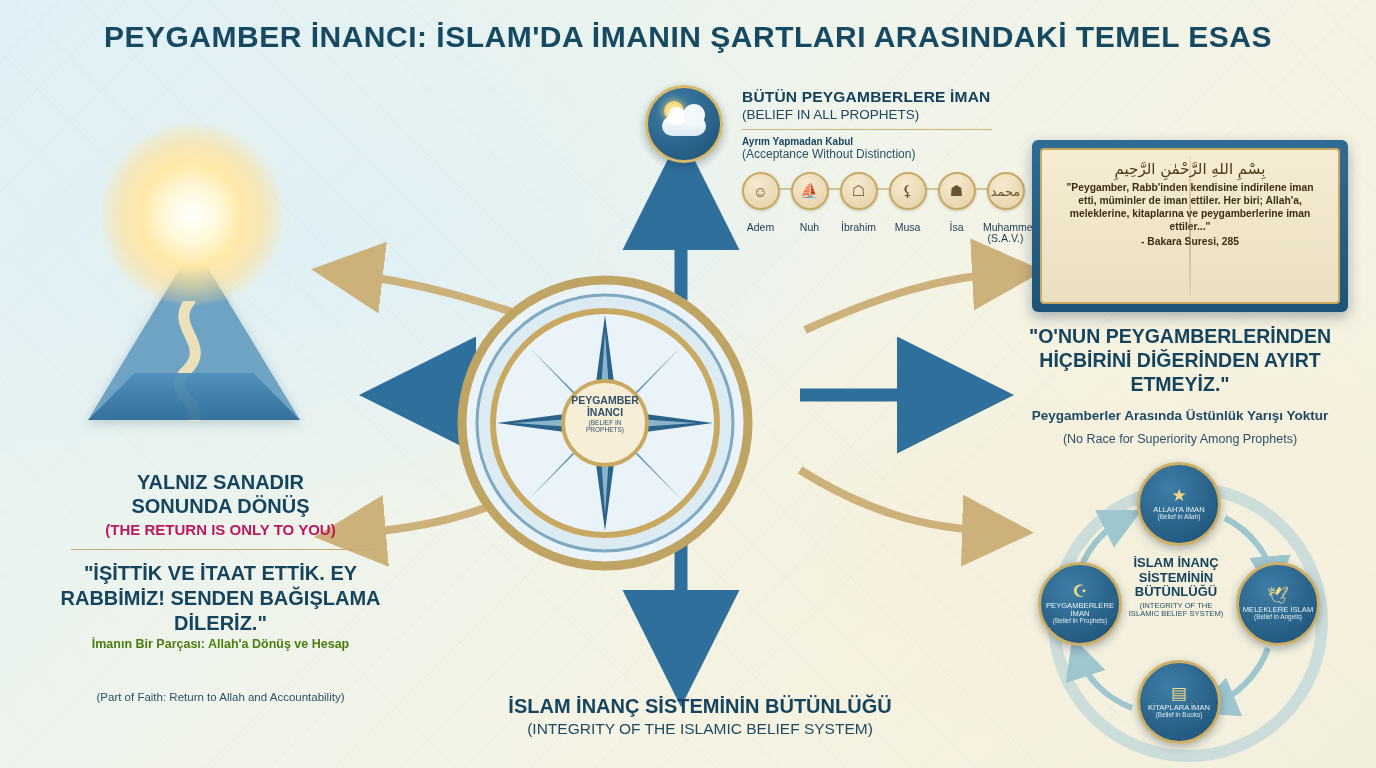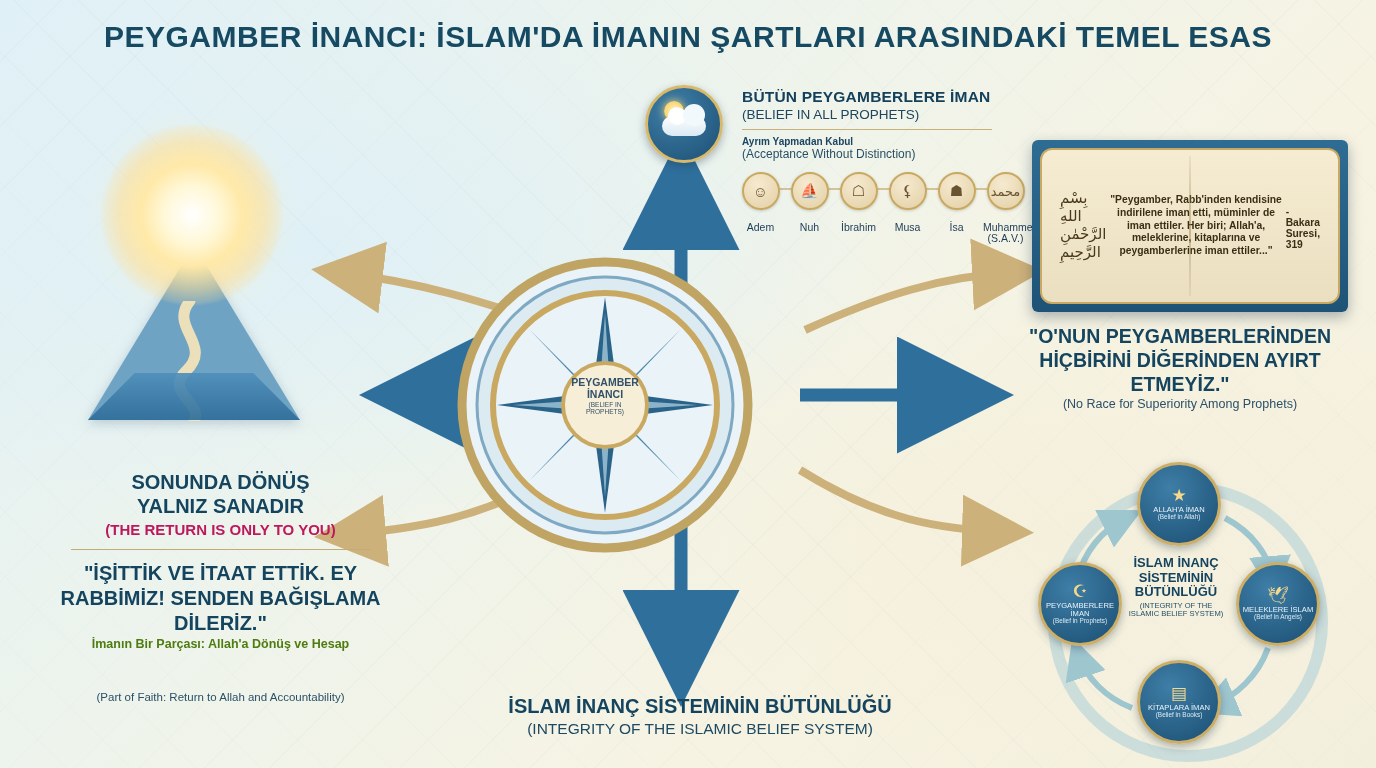--- a/index.html
+++ b/index.html
@@ -49,21 +49,21 @@
     position:absolute;left:96px;top:196px;width:70px;height:120px;
   }
   .water{
     position:absolute;left:28px;top:268px;width:212px;height:47px;
     background:linear-gradient(180deg,#4f8fbb,#2f6d99);
     clip-path:polygon(22% 0, 78% 0, 100% 100%, 0% 100%);
     opacity:.92;
   }
 
   
-  .compass-wrap{position:absolute;left:455px;top:255px;width:300px;height:300px;}
+  .compass-wrap{position:absolute;left:455px;top:273px;width:300px;height:300px;}
 
   
   .arrows{position:absolute;inset:0;pointer-events:none;}
 
   
   .top-badge{
     position:absolute;left:645px;top:85px;width:72px;height:72px;border-radius:50%;
     background:radial-gradient(circle at 35% 30%,#3f7fa8,#1c4f74);
     border:3px solid #d8b96a;box-shadow:0 3px 8px rgba(20,50,75,.35);
   }
@@ -95,35 +95,35 @@
   
   .book{
     position:absolute;left:1032px;top:140px;width:316px;height:172px;
     background:linear-gradient(180deg,#2f6c93,#1e5377);
     border-radius:6px;box-shadow:0 5px 14px rgba(20,50,75,.35);
     padding:8px;box-sizing:border-box;
   }
   .book-pages{
     width:100%;height:100%;
     background:linear-gradient(180deg,#f6ecd2,#eadfc0);
-    border:2px solid #c9a961;border-radius:12px;box-sizing:border-box;
-    position:relative;display:flex;flex-direction:row;align-items:center;justify-content:flex-start;
+    border:2px solid #c9a961;border-radius:4px;box-sizing:border-box;
+    position:relative;display:flex;flex-direction:column;align-items:center;justify-content:flex-start;
     padding:8px 18px;box-sizing:border-box;
   }
   .book-pages:before{content:"";position:absolute;left:50%;top:6px;bottom:6px;width:2px;margin-left:-1px;
     background:linear-gradient(180deg,rgba(150,120,70,.1),rgba(150,120,70,.45),rgba(150,120,70,.1));}
   .basmala{font-size:15px;color:#4a3a1c;font-family:"DejaVu Sans",sans-serif;margin:2px 0 4px;}
   .book-quote{font-size:10.3px;line-height:1.25;text-align:center;color:#3a2f16;font-weight:bold;}
   .book-src{font-size:10.3px;color:#3a2f16;font-weight:bold;margin-top:3px;}
 
   
   .right-text{position:absolute;left:1000px;top:325px;width:360px;text-align:center;}
   .right-text .q{font-size:19.5px;font-weight:bold;color:#15445f;line-height:1.22;}
   .right-text .s1{font-size:13.5px;font-weight:bold;color:#1c4a63;margin-top:12px;}
-  .right-text .s2{font-size:12.5px;color:#2b5068;margin-top:1px;}
+  .right-text .s2{font-size:12.5px;color:#2b5068;margin-top:9px;}
 
   
   .belief{position:absolute;left:1020px;top:470px;width:320px;height:280px;}
   .belief .ring{
     position:absolute;left:28px;top:12px;width:256px;height:256px;border-radius:50%;
     border:12px solid rgba(170,205,215,.55);
   }
   .bnode{
     position:absolute;width:78px;height:78px;border-radius:50%;
     background:radial-gradient(circle at 38% 30%,#3e7ea7,#1b4e72);
@@ -283,26 +283,27 @@
       </div>
     <div class="nm" style="white-space:pre-line">Muhammed
 (S.A.V.)</div>
   </div>
 </div>
 
 <div class="book">
   <div class="book-pages">
     <div class="basmala">بِسْمِ اللهِ الرَّحْمٰنِ الرَّحِيمِ</div>
     <div class="book-quote">"Peygamber, Rabb'inden kendisine indirilene iman etti, müminler de iman ettiler. Her biri; Allah'a, meleklerine, kitaplarına ve peygamberlerine iman ettiler..."</div>
-    <div class="book-src">- Bakara Suresi, 319</div>
+    <div class="book-src">- Bakara Suresi, 285</div>
   </div>
 </div>
 
 <div class="right-text">
   <div class="q">"O'NUN PEYGAMBERLERİNDEN HİÇBİRİNİ DİĞERİNDEN AYIRT ETMEYİZ."</div>
+  <div class="s1">Peygamberler Arasında Üstünlük Yarışı Yoktur</div>
   <div class="s2">(No Race for Superiority Among Prophets)</div>
 </div>
 
 <div class="belief">
   <div class="ring"></div>
   <svg width="320" height="280" style="position:absolute;left:0;top:0;">
     <defs>
       <marker id="ring-arrow" markerWidth="7" markerHeight="7" refX="4" refY="3.5" orient="auto">
         <path d="M0,0 L7,3.5 L0,7 z" fill="#9ec6cf"></path>
       </marker>
@@ -334,22 +335,22 @@
     <div class="t2">(Belief in Prophets)</div>
   </div>
 
   <div class="b-center">
     <div class="c1">İSLAM İNANÇ SİSTEMİNİN BÜTÜNLÜĞÜ</div>
     <div class="c2">(INTEGRITY OF THE ISLAMIC BELIEF SYSTEM)</div>
   </div>
 </div>
 
 <div class="left-text">
+  <div class="h">YALNIZ SANADIR</div>
   <div class="h">SONUNDA DÖNÜŞ</div>
-  <div class="h">YALNIZ SANADIR</div>
   <div class="hs">(THE RETURN IS ONLY TO YOU)</div>
   <div class="lrule"></div>
   <div class="q">"İŞİTTİK VE İTAAT ETTİK. EY RABBİMİZ! SENDEN BAĞIŞLAMA DİLERİZ."</div>
   <div class="s1">İmanın Bir Parçası: Allah'a Dönüş ve Hesap</div>
   <div class="s2">(Part of Faith: Return to Allah and Accountability)</div>
 </div>
 
 <div class="bottom-cap">
   <div class="h">İSLAM İNANÇ SİSTEMİNİN BÜTÜNLÜĞÜ</div>
   <div class="s">(INTEGRITY OF THE ISLAMIC BELIEF SYSTEM)</div>

